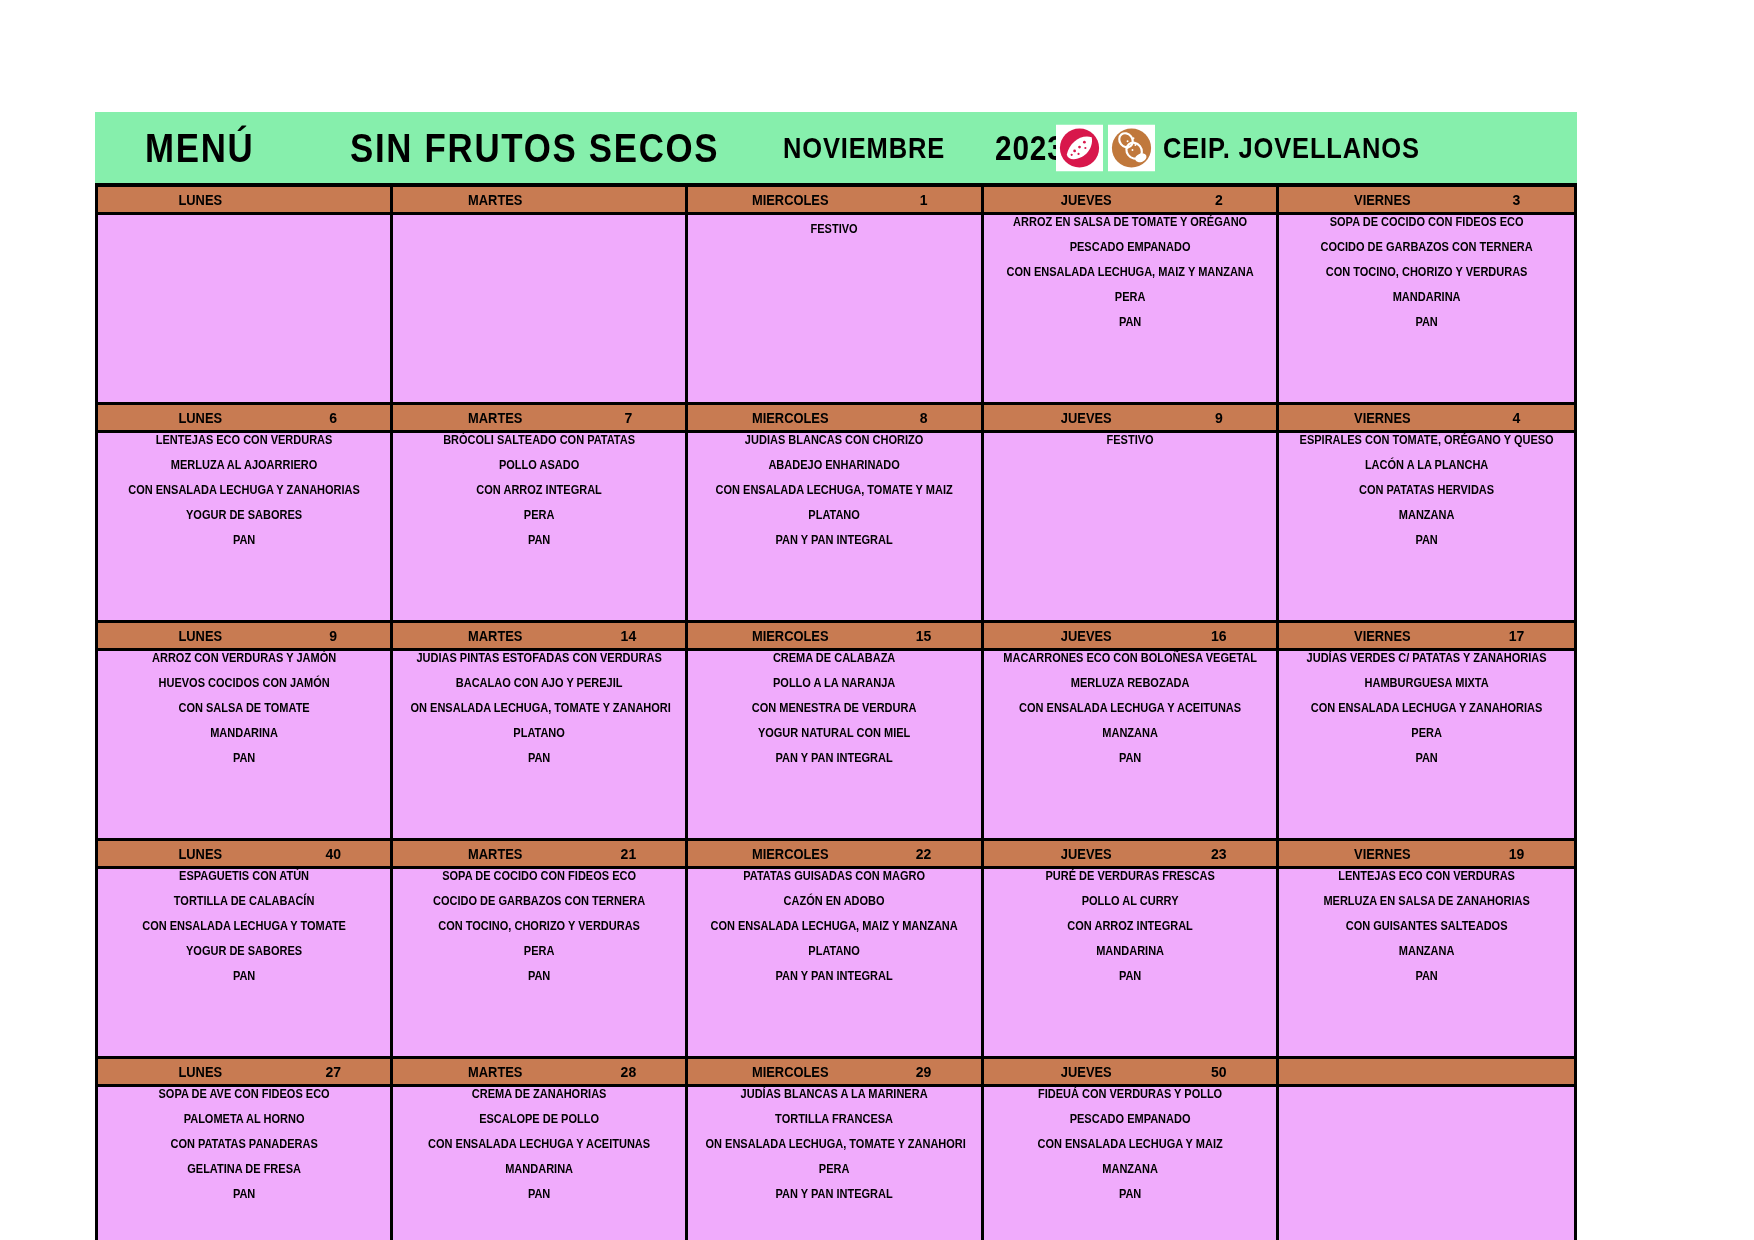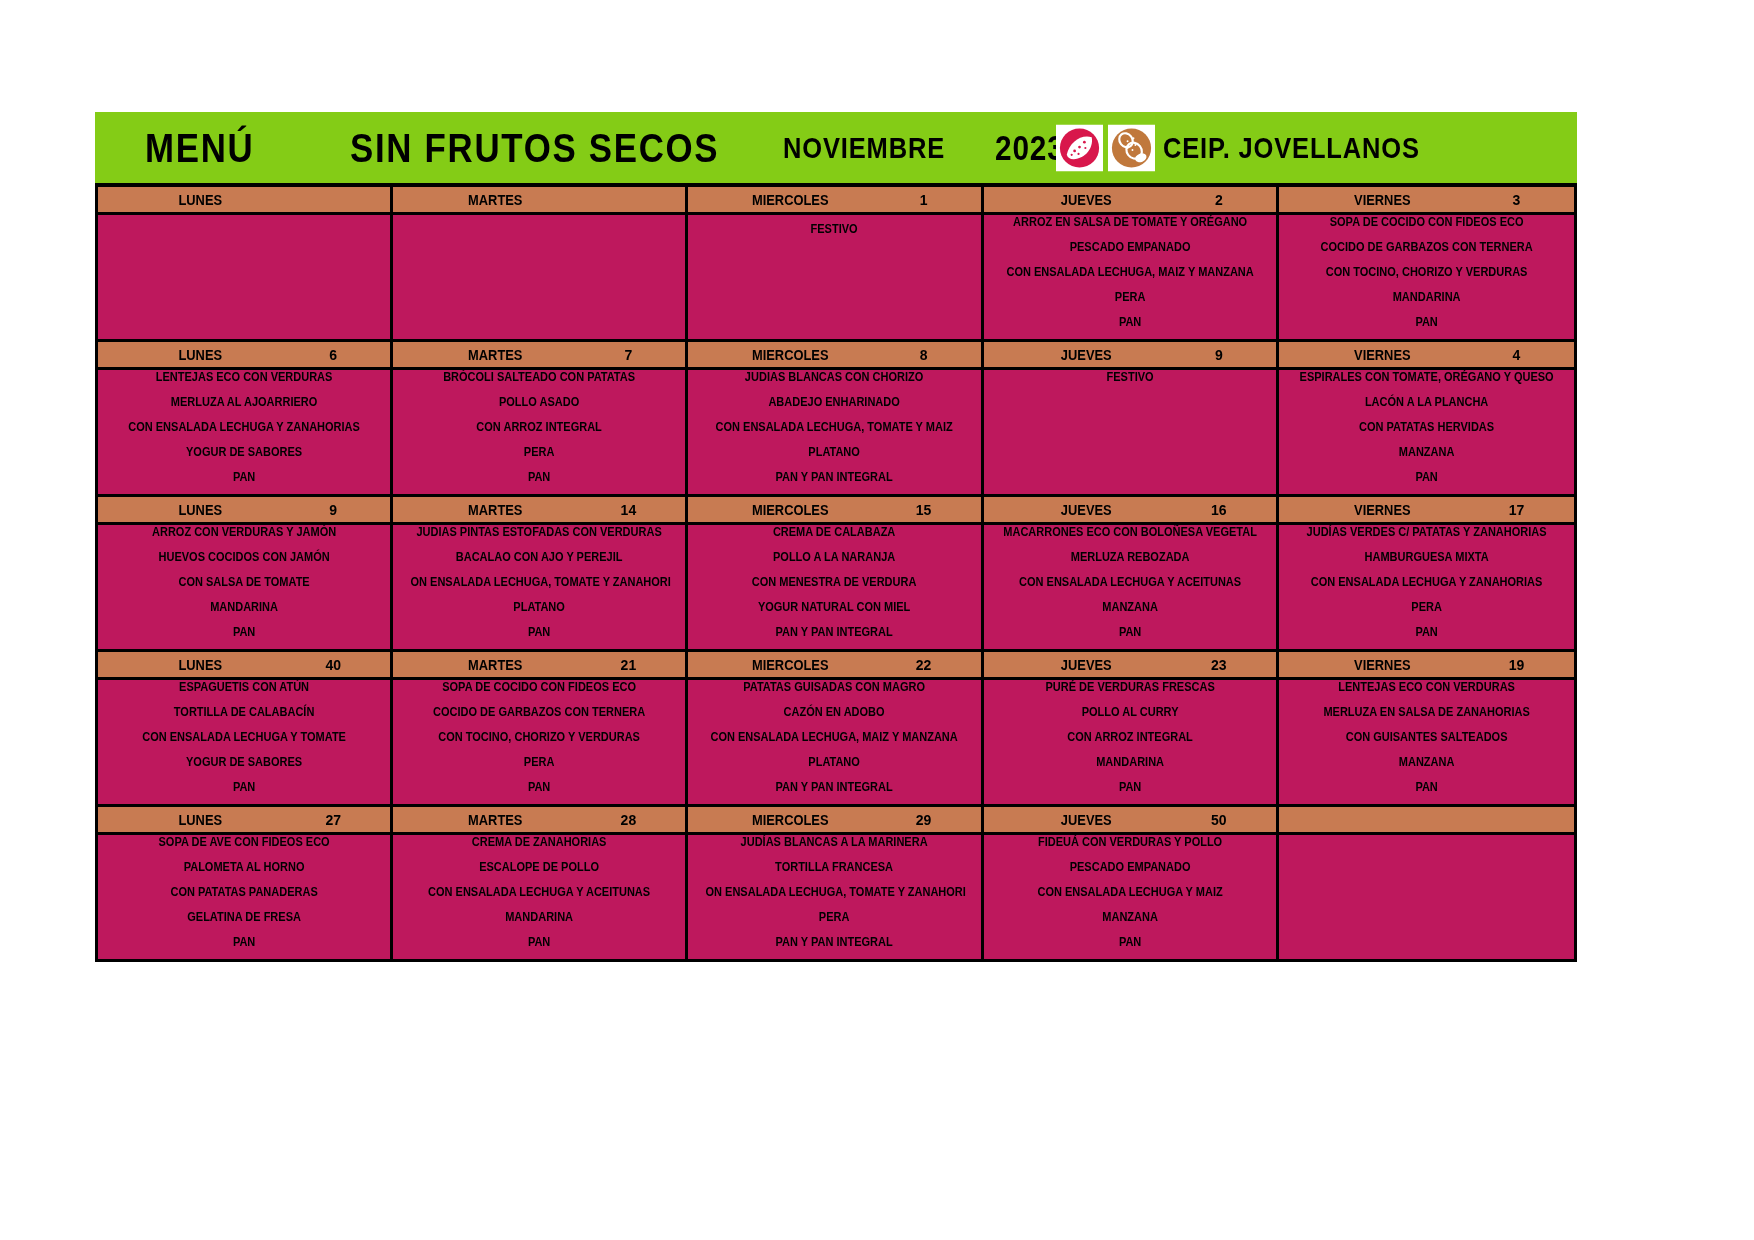--- a/index.html
+++ b/index.html
@@ -36,38 +36,38 @@
   .day-label{
     position:absolute;left:0;width:70%;top:50%;
     transform:translateY(-50%) scaleX(0.92);
     text-align:center;font-weight:bold;font-size:14px;white-space:nowrap;
   }
   .day-num{
     position:absolute;left:73%;width:15%;top:50%;
     transform:translateY(-50%);
     text-align:center;font-weight:bold;font-size:14px;
   }
-  .content-row{display:grid;grid-template-columns:repeat(5,1fr);height:124px;background:#be185d;}
+  .content-row{display:grid;grid-template-columns:repeat(5,1fr);height:187px;background:#f0abfc;}
   .cell{
     border-right:3px solid #000;overflow:hidden;
     display:flex;flex-direction:column;gap:10px;
   }
   .cell:last-child{border-right:none;}
   .cell.festivo-top{justify-content:flex-start;padding-top:7px;}
   .line{
     white-space:nowrap;text-align:center;font-weight:bold;font-size:12.5px;
     transform:scaleX(0.88);line-height:15px;
   }
 </style>
 </head>
 <body>
 
 <div class="doc">
 
-  <div class="titlebar" style="background: #84cc16; text-align: center;">
+  <div class="titlebar" style="background: #86efac; text-align: center;">
     <span class="tb t-menu">MENÚ</span>
     <span class="tb t-sub">SIN FRUTOS SECOS</span>
     <span class="tb t-month">NOVIEMBRE</span>
     <span class="tb t-year">2023</span>
 
     <span class="icon-group">
       <span>
         <svg width="47" height="47" viewBox="0 0 48 48">
           <rect x="0" y="0" width="48" height="48" fill="#ffffff"></rect>
           <circle cx="24" cy="24" r="20" fill="#d8174b"></circle>

